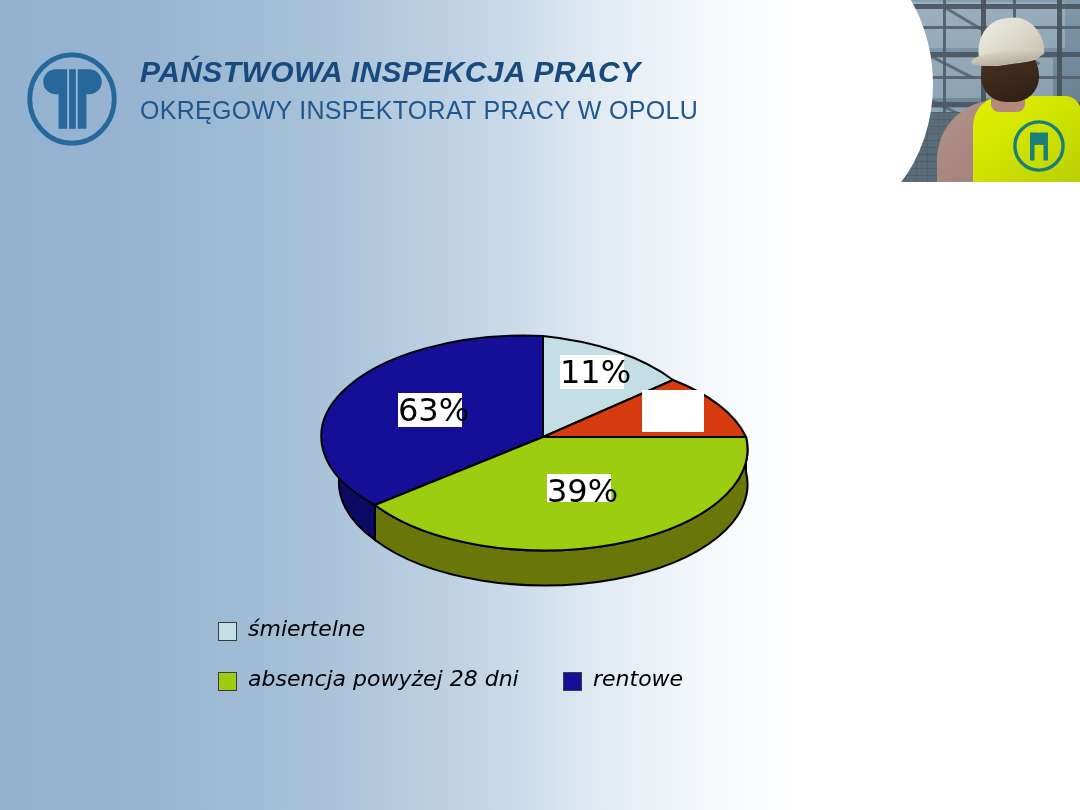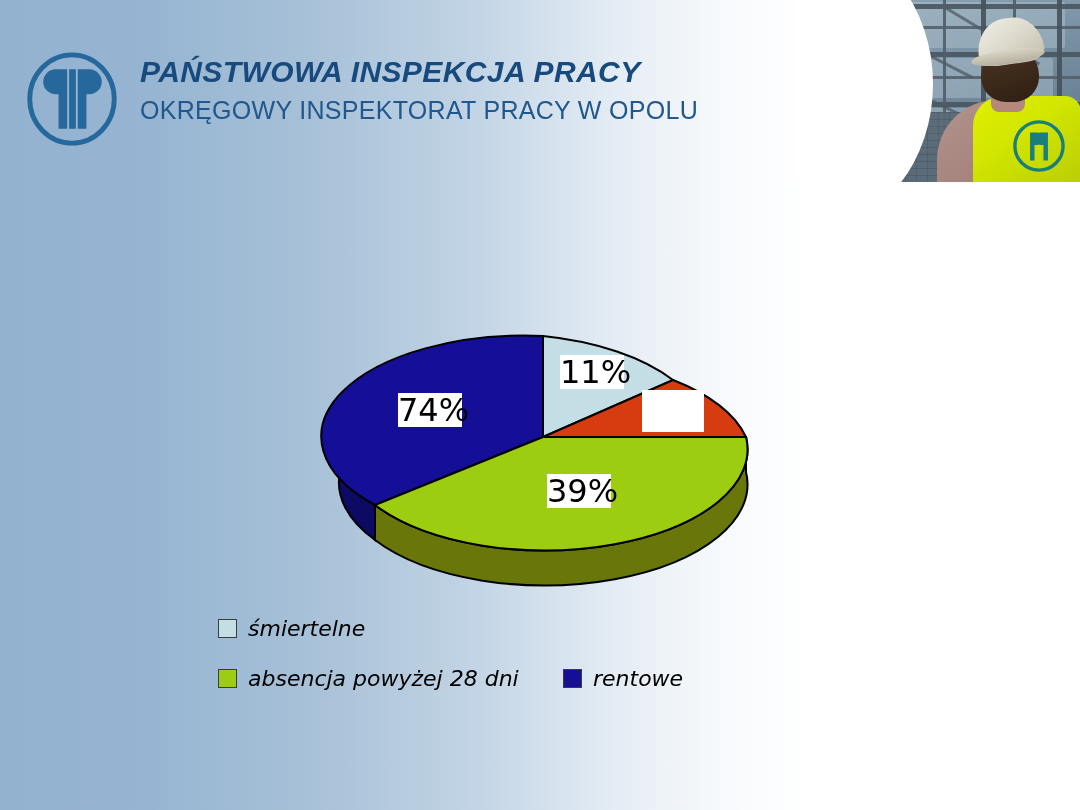--- a/index.html
+++ b/index.html
@@ -221,37 +221,37 @@
     color: #000000;
     font-size: 32px;
     line-height: 34px;
     text-align: center;
     font-family: "DejaVu Sans", sans-serif;
     white-space: nowrap;
   }
   #pct-rentowe   { left: 398px; top: 393px; width: 64px; height: 34px; }
   #pct-smiertelne{ left: 560px; top: 355px; width: 64px; height: 34px; }
   #pct-abs28     { left: 642px; top: 390px; width: 62px; height: 42px; }
-  #pct-abspow    { left: 547px; top: 474px; width: 64px; height: 34px; }
+  #pct-abspow    { left: 547px; top: 474px; width: 64px; height: 28px; }
 
   
   .legend {
     position: absolute;
     left: 218px;
     top: 616px;
     width: 640px;
   }
   .legend-row {
     display: flex;
     align-items: flex-start;
     height: 50px;
   }
   .legend-item {
     display: flex;
-    align-items: center;
+    align-items: flex-end;
     gap: 11px;
   }
   .legend-item.col1 { width: 345px; }
   .legend-swatch {
     width: 17px;
     height: 17px;
     border: 1px solid #3c3c3c;
     flex: 0 0 auto;
   }
   .legend-label {
@@ -338,21 +338,21 @@
       <path d="M225 119 L225 18 A203 101 0 0 0 57 187 Z" fill="#140f96" stroke="#000000" stroke-width="2"></path>
 
       <path d="M225 119 L225 18 A203 101 0 0 1 355 62 Z" fill="#c3dee4" stroke="#000000" stroke-width="2"></path>
 
       <path d="M225 119 L355 62 A203 101 0 0 1 428 119 Z" fill="#d63c10" stroke="#000000" stroke-width="2"></path>
 
       <path d="M225 119 L428 119 A203 101 0 0 1 57 187 Z" fill="#9ccd10" stroke="#000000" stroke-width="2"></path>
     </svg>
   </div>
 
-  <div class="pct-label" id="pct-rentowe">74%</div>
+  <div class="pct-label" id="pct-rentowe">63%</div>
   <div class="pct-label" id="pct-smiertelne">11%</div>
   <div class="pct-label" id="pct-abs28"></div>
   <div class="pct-label" id="pct-abspow">39%</div>
 
   <div class="legend">
     <div class="legend-row">
       <div class="legend-item col1">
         <span class="legend-swatch" style="background:#c3dee4;"></span>
         <span class="legend-label">śmiertelne</span>
       </div>

